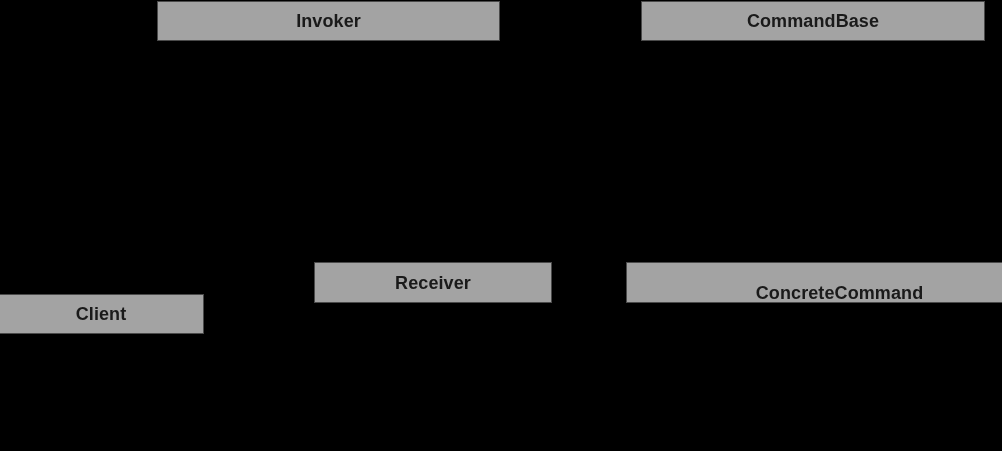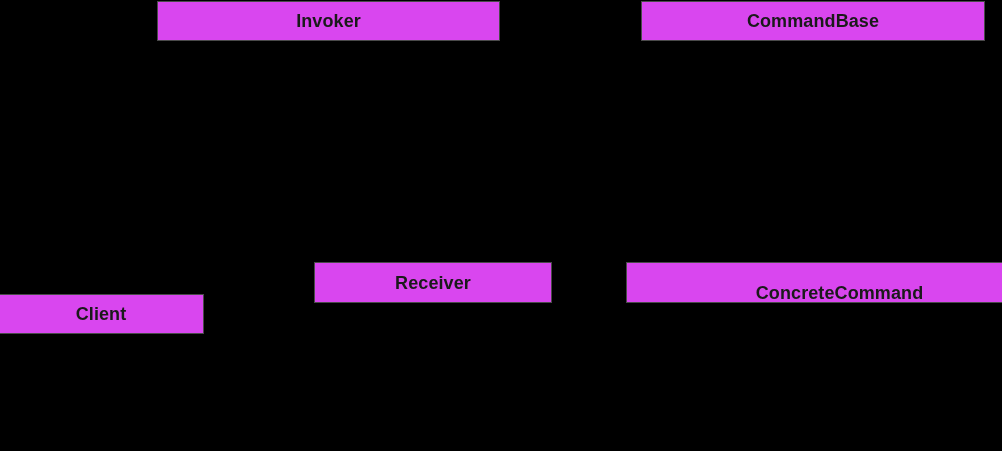--- a/index.html
+++ b/index.html
@@ -18,21 +18,21 @@
     width: 1002px;
     height: 451px;
     background: #000000;
     overflow: hidden;
   }
 
   
   .uml-box {
     position: absolute;
     box-sizing: border-box;
-    background: #d946ef;
+    background: #a3a3a3;
     border: 1px solid #4a4a4a;
     display: flex;
     align-items: center;
     justify-content: center;
     overflow: hidden;
   }
 
   .uml-box-label {
     color: #1a1a1a;
     font-family: "Liberation Sans", sans-serif;

